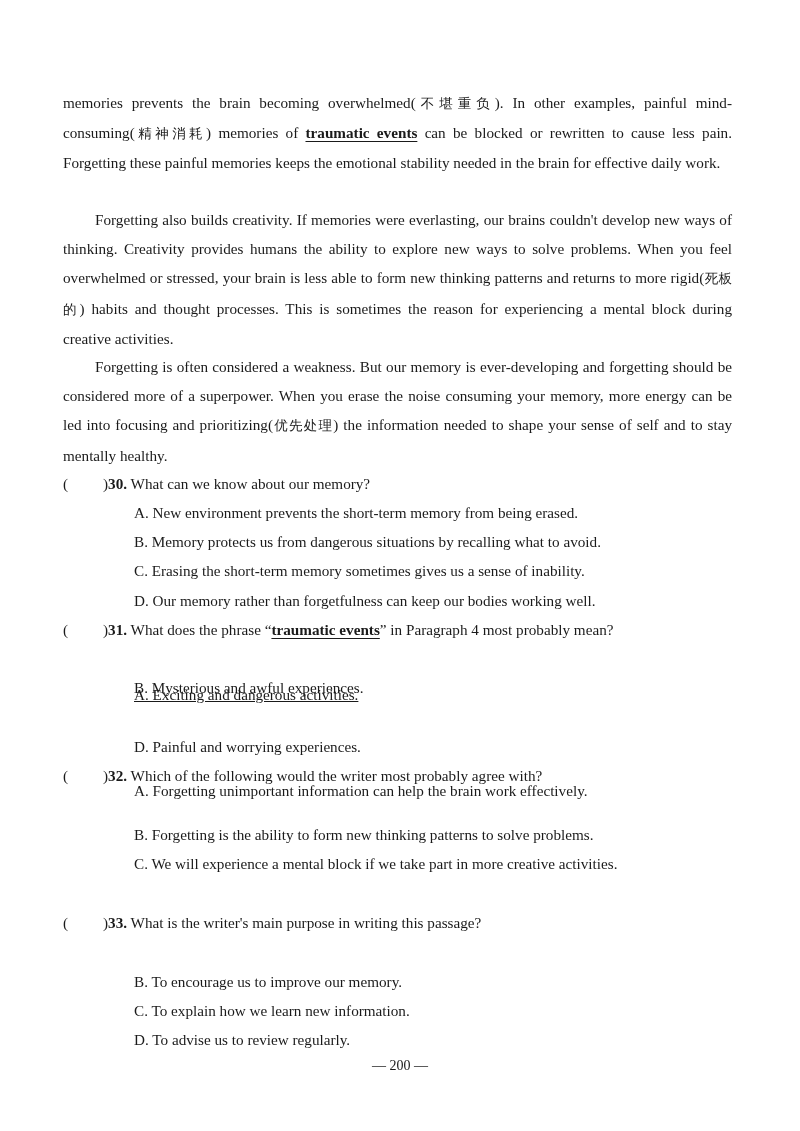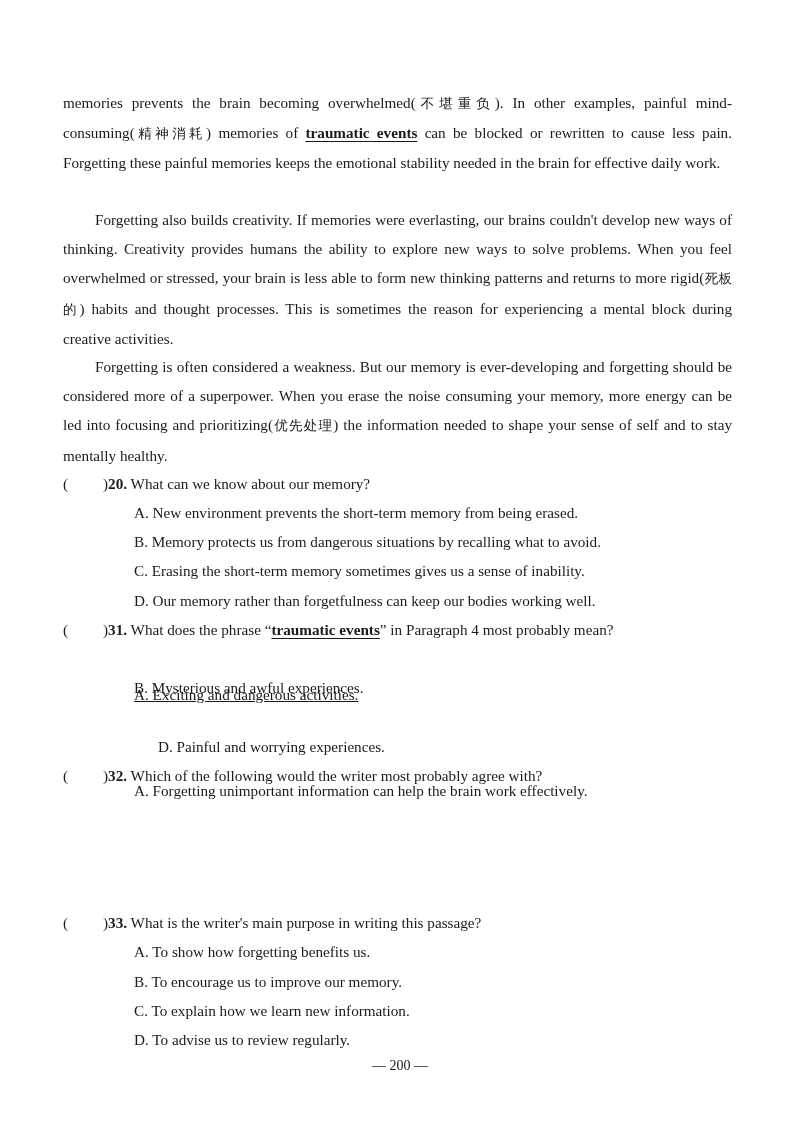--- a/index.html
+++ b/index.html
@@ -31,44 +31,45 @@
 <div class="page">
 
   <p class="para" style="top:88px;"><span>memories prevents the brain becoming overwhelmed(</span><span class="cn">不堪重负</span><span>). In other examples, painful mind-consuming(</span><span class="cn">精神消耗</span><span>) memories of </span><span class="kw">traumatic events</span><span> can be blocked or rewritten to cause less pain. Forgetting these painful memories keeps the emotional stability needed in the brain for effective daily work.</span></p>
 
   <p class="para indent" style="top:205px;"><span>Forgetting also builds creativity. If memories were everlasting, our brains couldn't develop new ways of thinking. Creativity provides humans the ability to explore new ways to solve problems. When you feel overwhelmed or stressed, your brain is less able to form new thinking patterns and returns to more rigid(</span><span class="cn">死板的</span><span>) habits and thought processes. This is sometimes the reason for experiencing a mental block during creative activities.</span></p>
 
   <p class="para indent" style="top:352px;"><span>Forgetting is often considered a weakness. But our memory is ever-developing and forgetting should be considered more of a superpower. When you erase the noise consuming your memory, more energy can be led into focusing and prioritizing(</span><span class="cn">优先处理</span><span>) the information needed to shape your sense of self and to stay mentally healthy.</span></p>
 
   <div class="q" style="top:469px;">
     <span class="paren-open">(</span>
-    <span class="stem"><span>)</span><span class="num">20.</span><span> What can we know about our memory?</span></span>
+    <span class="stem"><span>)</span><span class="num">30.</span><span> What can we know about our memory?</span></span>
   </div>
   <div class="opt" style="top:498px;">A. New environment prevents the short-term memory from being erased.</div>
   <div class="opt" style="top:527px;">B. Memory protects us from dangerous situations by recalling what to avoid.</div>
   <div class="opt" style="top:556px;">C. Erasing the short-term memory sometimes gives us a sense of inability.</div>
   <div class="opt" style="top:586px;">D. Our memory rather than forgetfulness can keep our bodies working well.</div>
 
   <div class="q" style="top:615px;">
     <span class="paren-open">(</span>
     <span class="stem"><span>)</span><span class="num">31.</span><span> What does the phrase “</span><span class="kw">traumatic events</span><span>” in Paragraph 4 most probably mean?</span></span>
   </div>
   <div class="opt" style="top:680px;text-decoration:underline;">A. Exciting and dangerous activities.</div>
   <div class="opt" style="top:673px;">B. Mysterious and awful experiences.</div>
-  <div class="opt" style="top:732px;margin-left:24px;">D. Painful and worrying experiences.</div>
+  <div class="opt" style="top:732px;">D. Painful and worrying experiences.</div>
 
   <div class="q" style="top:761px;">
     <span class="paren-open">(</span>
     <span class="stem"><span>)</span><span class="num">32.</span><span> Which of the following would the writer most probably agree with?</span></span>
   </div>
   <div class="opt" style="top:776px;">A. Forgetting unimportant information can help the brain work effectively.</div>
+  <div class="opt" style="top:820px;">B. Forgetting is the ability to form new thinking patterns to solve problems.</div>
+  <div class="opt" style="top:849px;">C. We will experience a mental block if we take part in more creative activities.</div>
 
   <div class="q" style="top:908px;">
     <span class="paren-open">(</span>
     <span class="stem"><span>)</span><span class="num">33.</span><span> What is the writer's main purpose in writing this passage?</span></span>
   </div>
-  <div class="opt" style="top:937px;">A. To show how forgetting benefits us.</div>
   <div class="opt" style="top:967px;text-align:right;">B. To encourage us to improve our memory.</div>
   <div class="opt" style="top:996px;">C. To explain how we learn new information.</div>
   <div class="opt" style="top:1025px;">D. To advise us to review regularly.</div>
 
   <div class="pageno">—  200  —</div>
 </div>
 
 </body></html>

